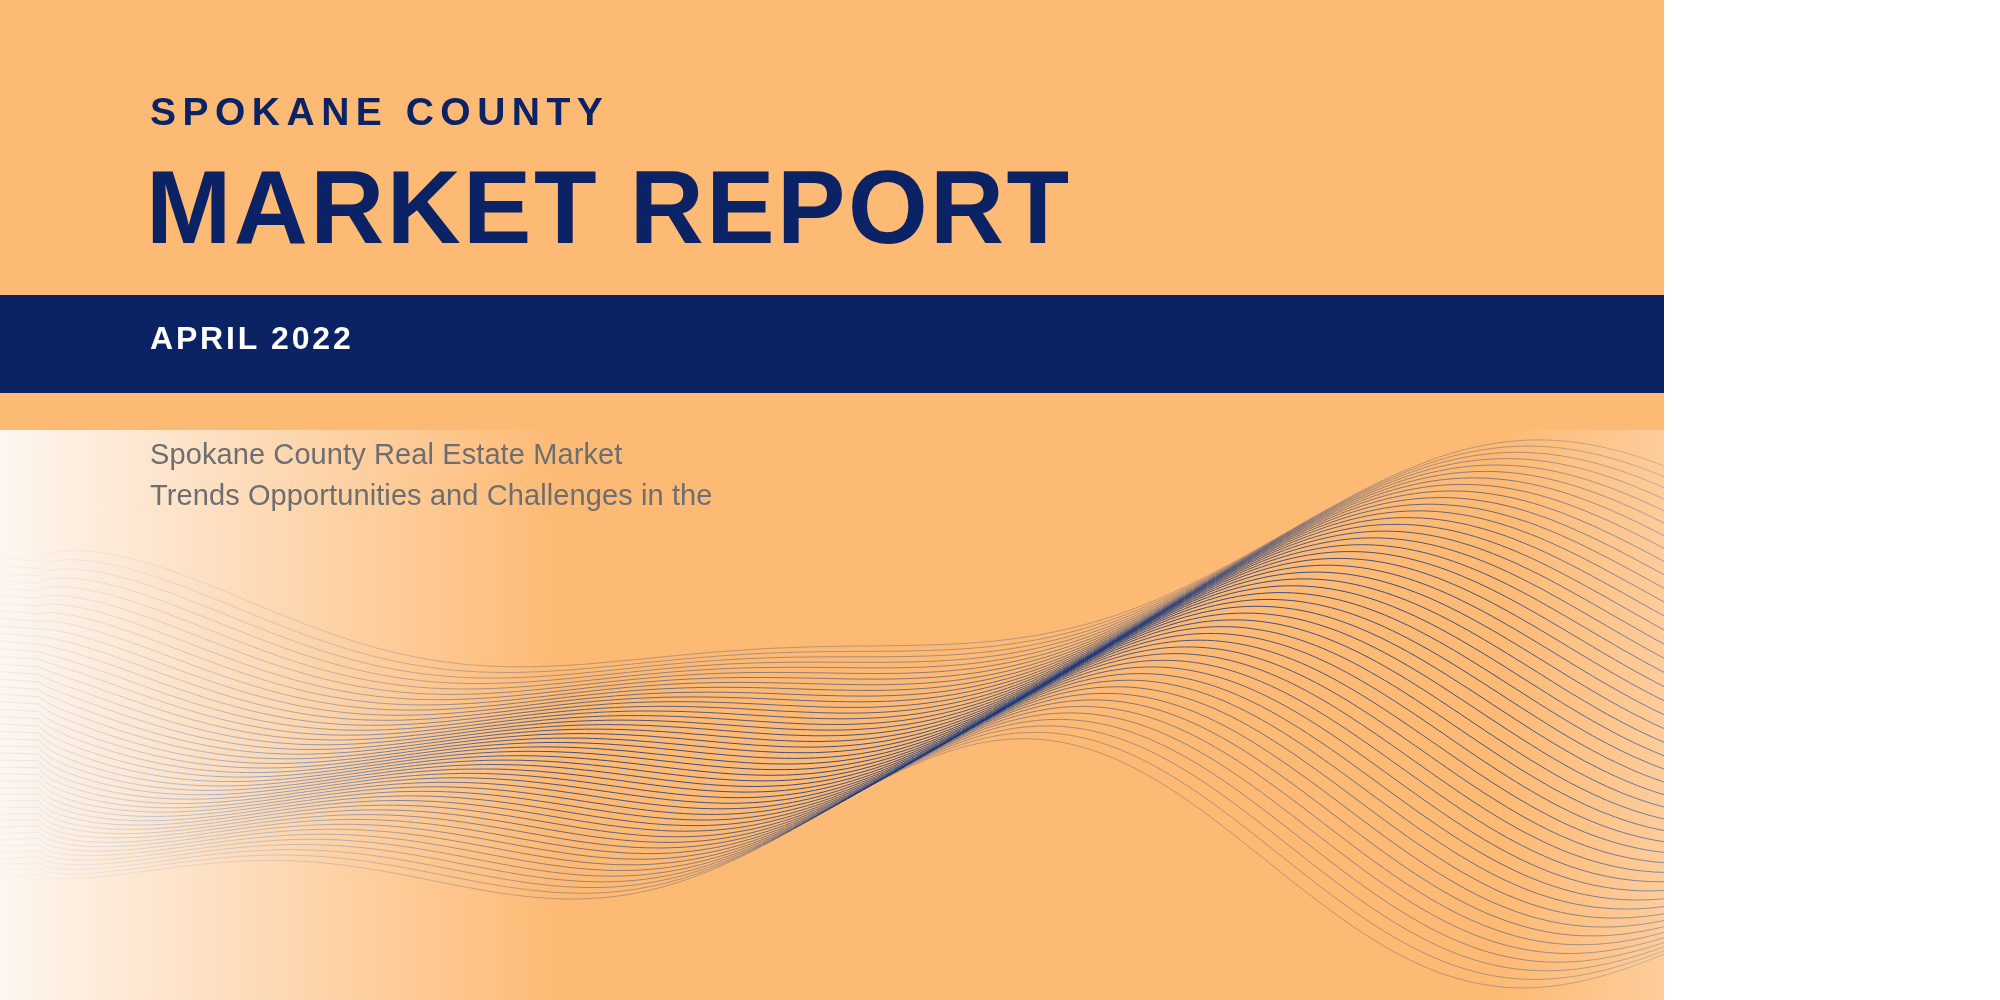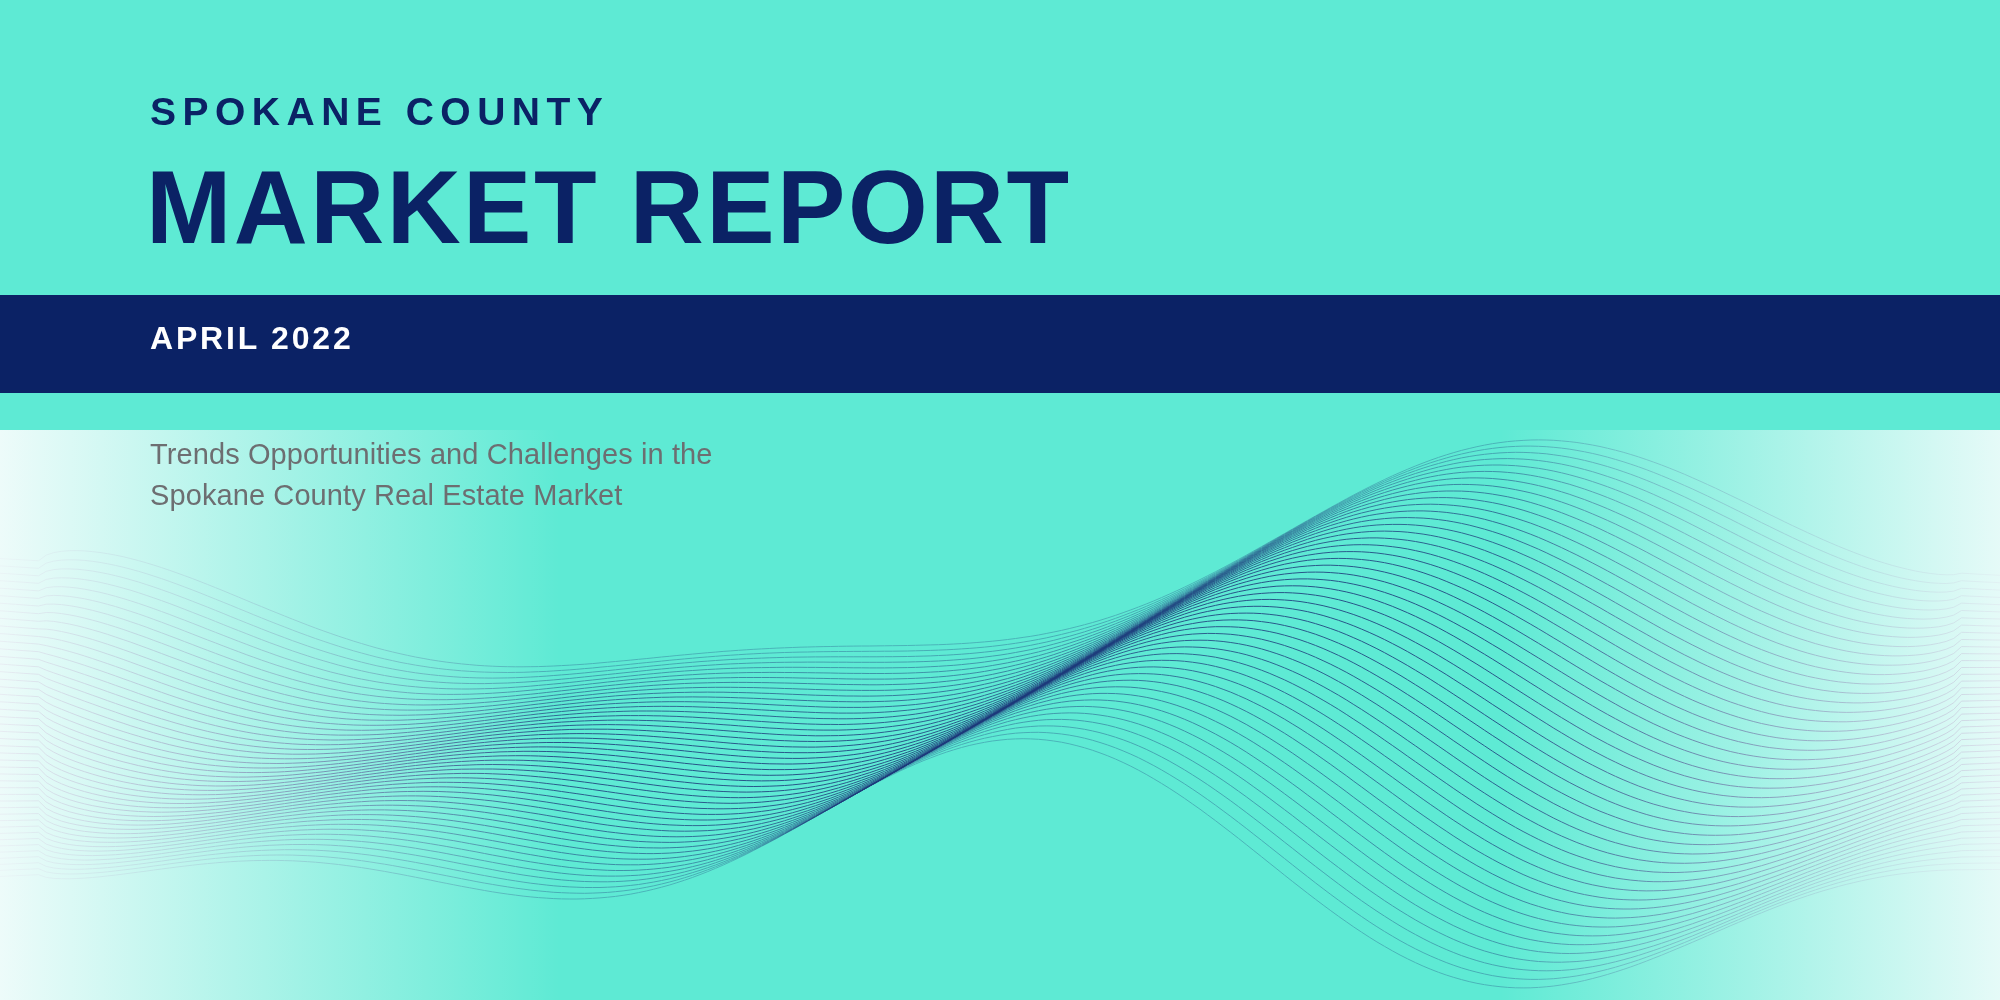--- a/index.html
+++ b/index.html
@@ -6,23 +6,23 @@
   html, body {
     margin: 0;
     padding: 0;
     background: #ffffff;
   }
   body {
     font-family: "Liberation Sans", sans-serif;
   }
   #page {
     position: relative;
-    width: 2000px;
+    width: 1664px;
     height: 1000px;
-    background: #5eead4;
+    background: #fdba74;
     overflow: hidden;
   }
 
   
   #wave-graphic {
     position: absolute;
     left: 0;
     top: 430px;
     width: 2000px;
     height: 570px;
@@ -180,17 +180,17 @@
   <div id="header-block">
     <div id="eyebrow-title">SPOKANE COUNTY</div>
     <div id="page-title">MARKET REPORT</div>
   </div>
 
   <div id="date-band">
     <div id="date-label">APRIL 2022</div>
   </div>
 
   <div id="subtitle-block">
+    <span class="subtitle-line">Spokane County Real Estate Market</span>
     <span class="subtitle-line">Trends Opportunities and Challenges in the</span>
-    <span class="subtitle-line">Spokane County Real Estate Market</span>
   </div>
 
 </div>
 
 </body></html>

